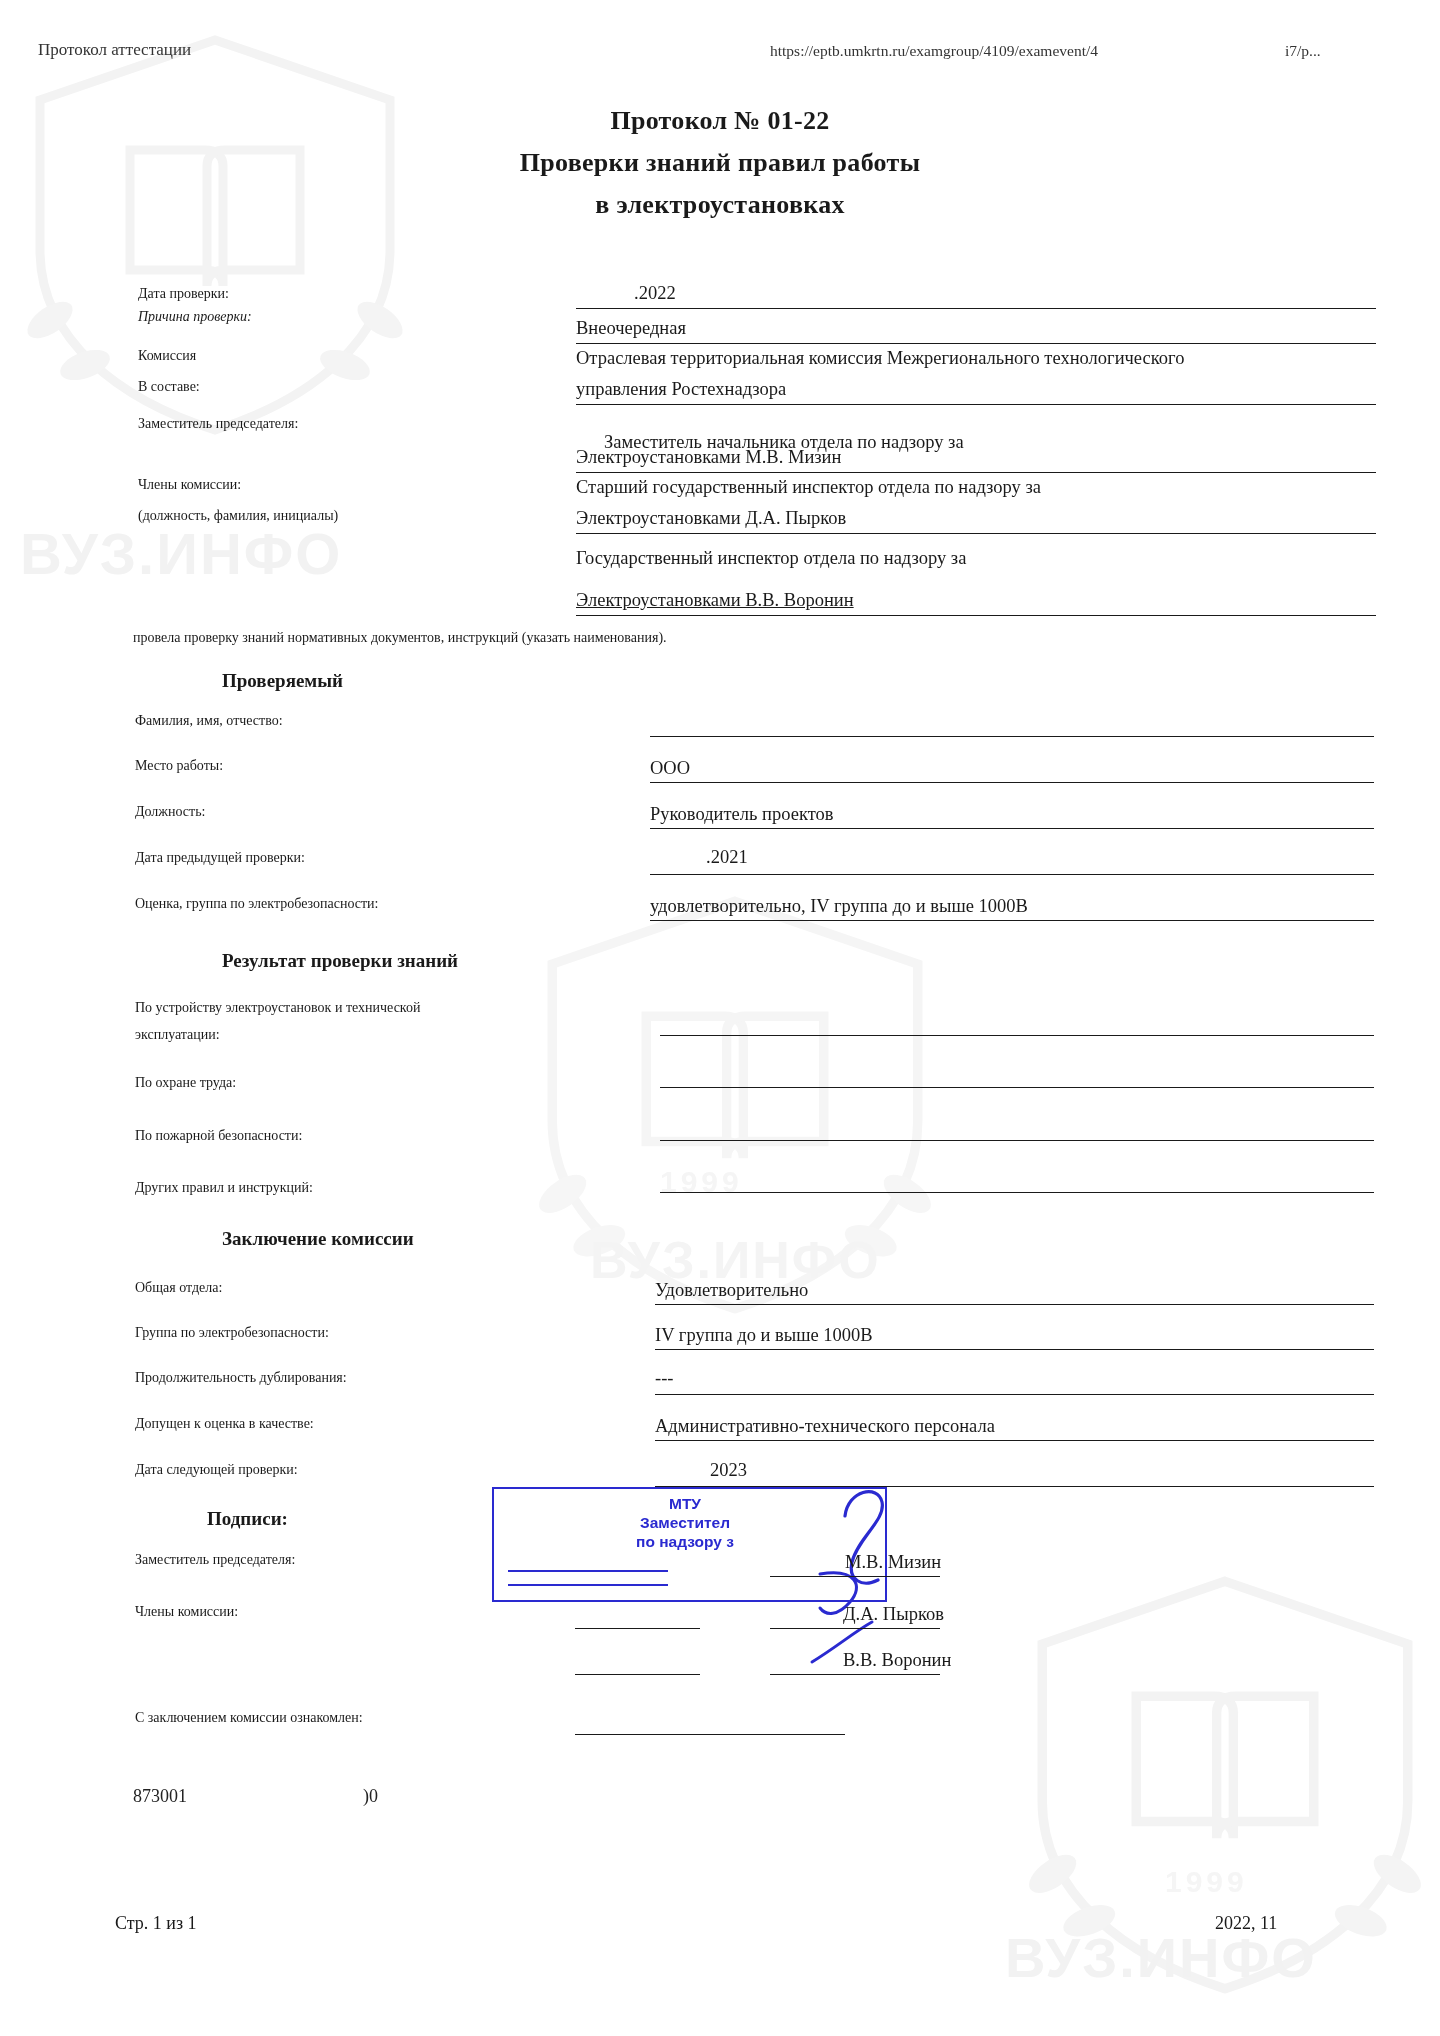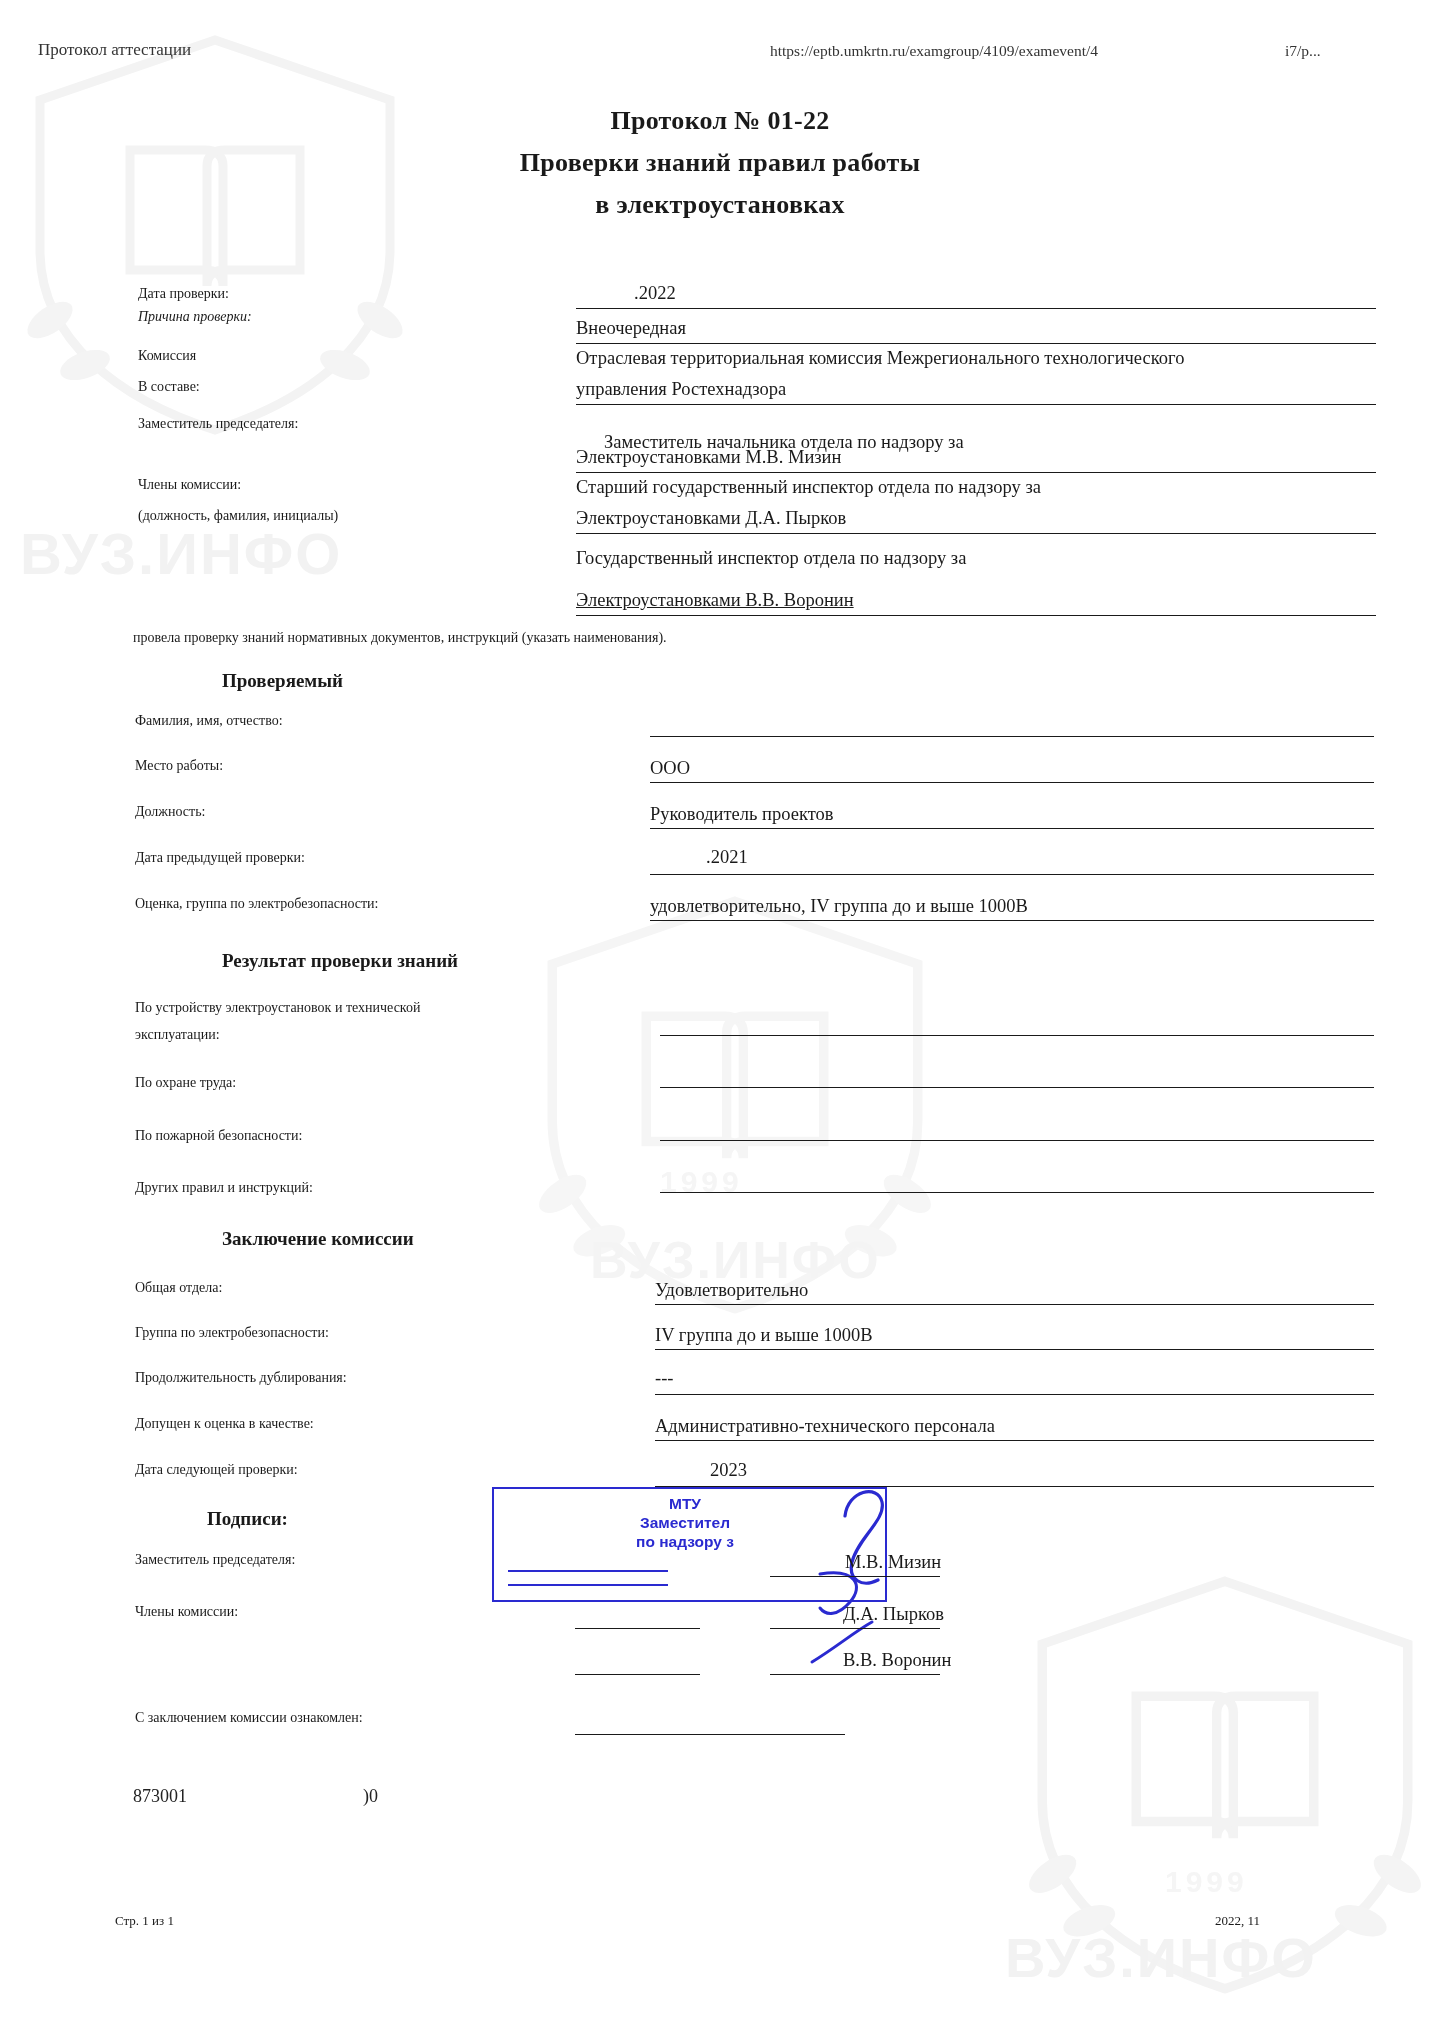--- a/index.html
+++ b/index.html
@@ -118,21 +118,21 @@
     pointer-events: none;
   }
   .sig-ink svg { display:block; }
   .footer-num {
     position: absolute;
     font-size: 18px;
     color: #222;
   }
   .pagefoot {
     position: absolute;
-    font-size: 13px;
+    font-size: 18px;
     text-align: center;
   }
   .blurred {
     position: absolute;
     font-size: 18px;
     color: #9a9a9a;
     filter: blur(2.2px);
     white-space: nowrap;
   }
 </style>

